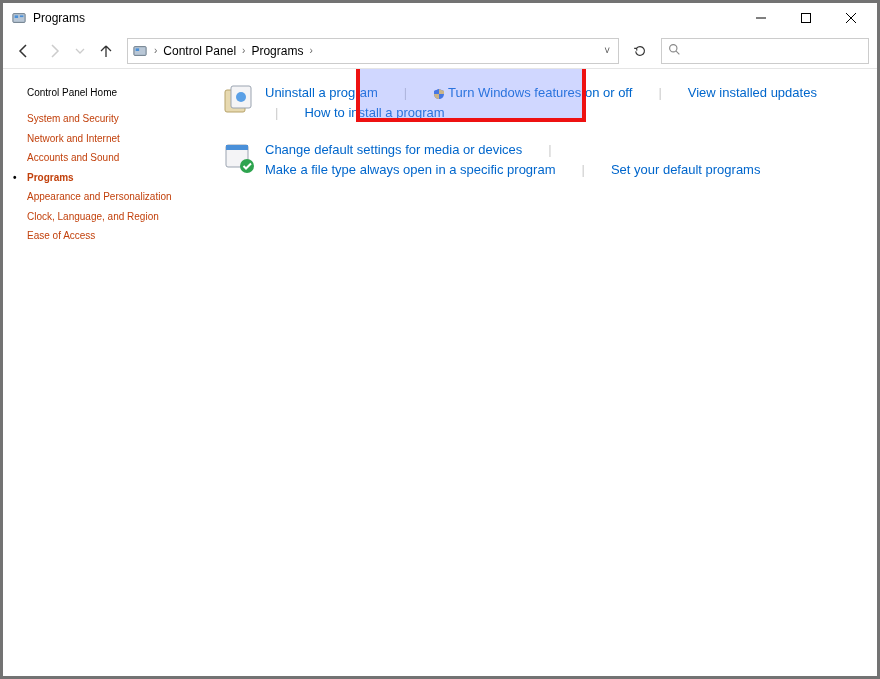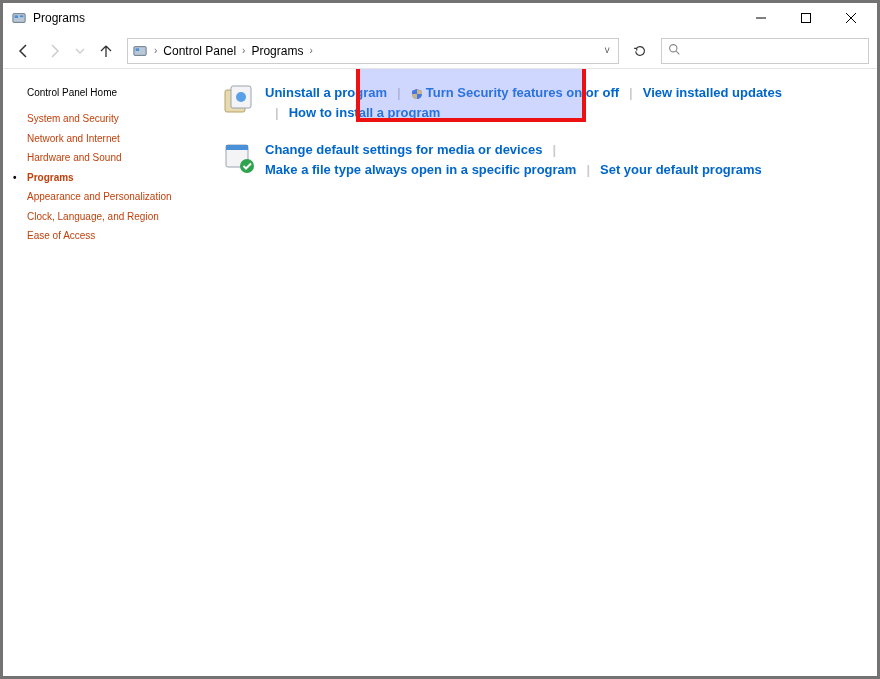--- a/index.html
+++ b/index.html
@@ -68,21 +68,21 @@
   .content {
     flex:1; padding: 14px 20px 10px 0; font-size: 13px; position:relative;
   }
   .section { display:flex; align-items:flex-start; margin-bottom: 18px; }
   .sec-icon {
     width: 36px; height: 36px; margin-right: 8px; flex:0 0 auto;
     display:flex; align-items:center; justify-content:center;
   }
   .sec-body { flex:1; }
   .sec-title { color: #0a7a2b; font-size: 17px; margin-bottom: 4px; }
-  .link-row { display:flex; flex-wrap:wrap; align-items:center; gap: 0; line-height:1.5;font-weight:bold; }
+  .link-row { display:flex; flex-wrap:wrap; align-items:center; gap: 16px; line-height:1.5; }
   .task-link { color: #0066cc; cursor:pointer; white-space:nowrap; }
   .task-link .shield { display:inline-flex; vertical-align:middle; margin-right:3px; }
   .sep { color:#ccc; padding: 0 10px; }
   
   .highlight-box {
     position:absolute; border: 4px solid #e11; background: rgba(120,140,255,0.35);
     pointer-events:none;
   }
 </style>
 </head>
@@ -171,21 +171,21 @@
       </span>
     </div>
   </div>
 
   <div class="body">
     <div class="sidebar">
       <div class="side-home">Control Panel Home</div>
       <div id="side-items">
           <div class="side-item">System and Security</div>
           <div class="side-item">Network and Internet</div>
-          <div class="side-item">Hardware and Sound</div>
+          <div class="side-item">Accounts and Sound</div>
           <div class="side-item active">Programs</div>
           <div class="side-item">Appearance and Personalization</div>
           <div class="side-item">Clock, Language, and Region</div>
           <div class="side-item">Ease of Access</div>
         </div>
     </div>
 
     <div class="content">
 
       <div class="section">
@@ -201,21 +201,21 @@
             <span class="task-link">Uninstall a program</span>
             <span class="sep">|</span>
             <span class="task-link">
               <span class="shield">
                 <svg width="12" height="12" viewBox="0 0 12 12">
                   <path d="M6 1 L11 3 V6 C11 9 8.5 11 6 11 C3.5 11 1 9 1 6 V3 Z" fill="#2b6cd4"></path>
                   <path d="M6 1 L11 3 V6 L6 6 Z" fill="#f7c948"></path>
                   <path d="M6 6 L1 6 V3 L6 1 Z" fill="#2b6cd4"></path>
                   <path d="M6 6 L6 11 C3.5 11 1 9 1 6 Z" fill="#f7c948"></path>
                 </svg>
-              </span><span>Turn Security features on or off</span>
+              </span><span>Turn Windows features on or off</span>
             </span>
             <span class="sep">|</span>
             <span class="task-link">View installed updates</span>
           </div>
           <div class="link-row">
             <span class="sep">|</span>
             <span class="task-link">How to install a program</span>
           </div>
         </div>
       </div>

